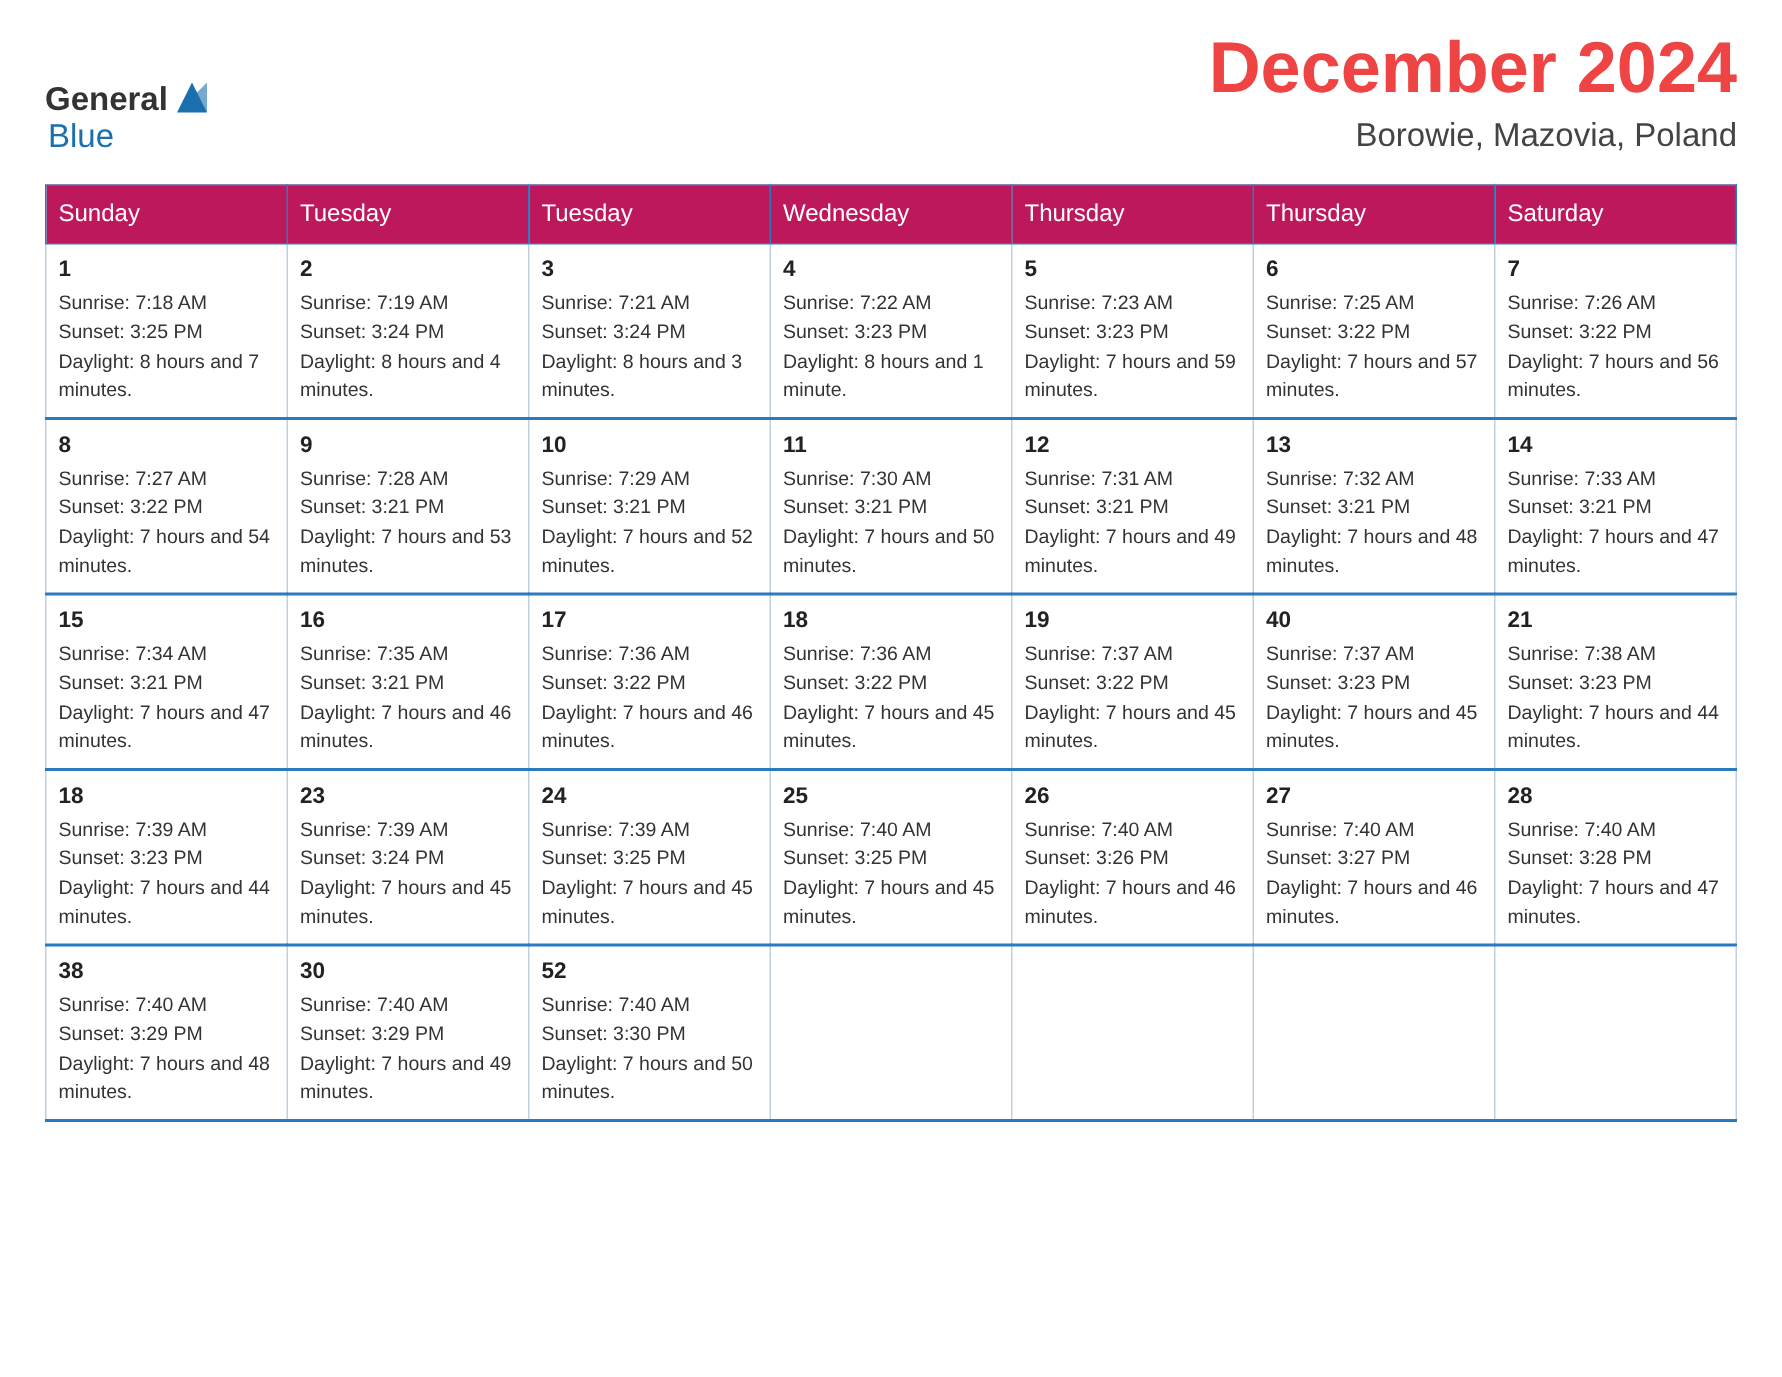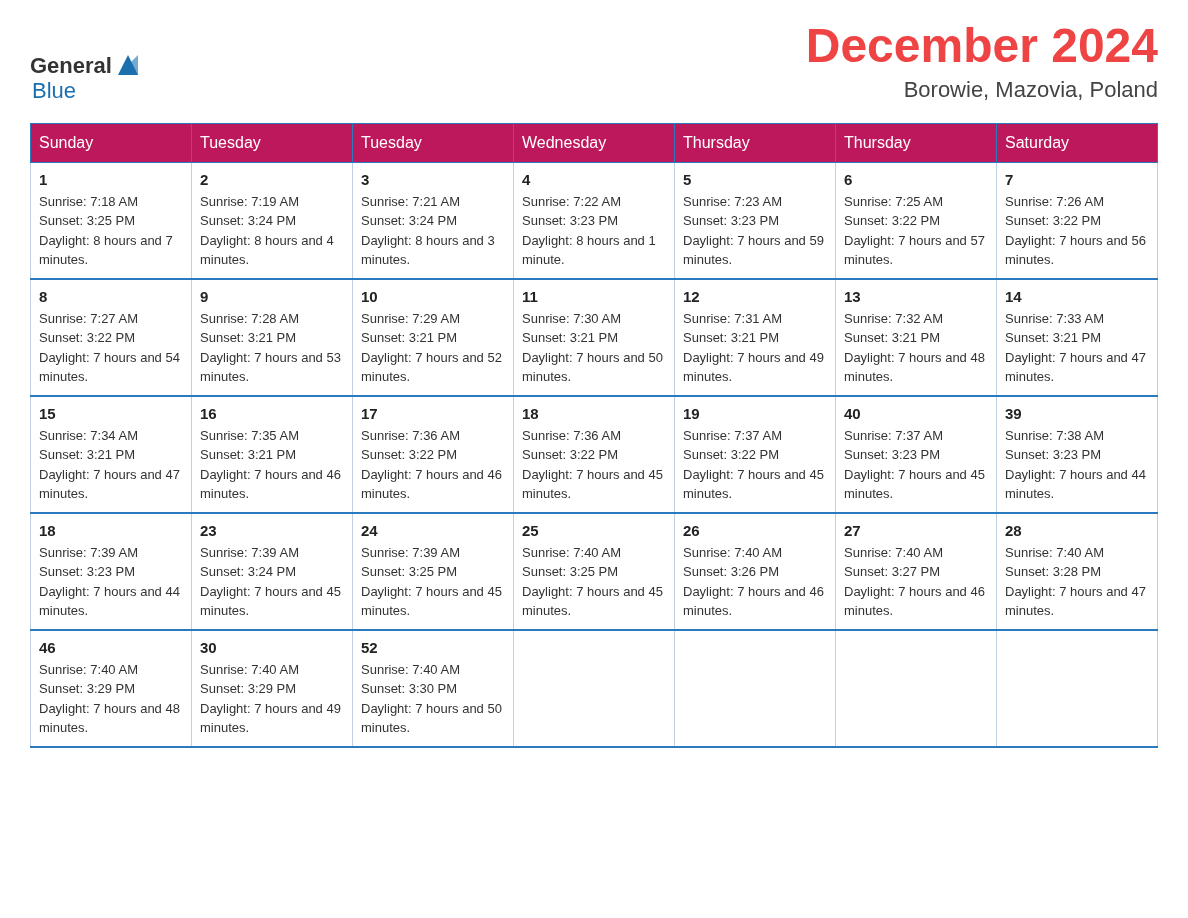--- a/index.html
+++ b/index.html
@@ -201,21 +201,21 @@
       </td>
         <td>
         <span class="day-num">19</span>
         <span class="day-info">Sunrise: 7:37 AM<br>Sunset: 3:22 PM<br>Daylight: 7 hours and 45 minutes.</span>
       </td>
         <td>
         <span class="day-num">40</span>
         <span class="day-info">Sunrise: 7:37 AM<br>Sunset: 3:23 PM<br>Daylight: 7 hours and 45 minutes.</span>
       </td>
         <td>
-        <span class="day-num">39</span>
+        <span class="day-num">21</span>
         <span class="day-info">Sunrise: 7:38 AM<br>Sunset: 3:23 PM<br>Daylight: 7 hours and 44 minutes.</span>
       </td>
       </tr>
       <tr>
         <td>
         <span class="day-num">18</span>
         <span class="day-info">Sunrise: 7:39 AM<br>Sunset: 3:23 PM<br>Daylight: 7 hours and 44 minutes.</span>
       </td>
         <td>
         <span class="day-num">23</span>
@@ -237,21 +237,21 @@
         <span class="day-num">27</span>
         <span class="day-info">Sunrise: 7:40 AM<br>Sunset: 3:27 PM<br>Daylight: 7 hours and 46 minutes.</span>
       </td>
         <td>
         <span class="day-num">28</span>
         <span class="day-info">Sunrise: 7:40 AM<br>Sunset: 3:28 PM<br>Daylight: 7 hours and 47 minutes.</span>
       </td>
       </tr>
       <tr>
         <td>
-        <span class="day-num">46</span>
+        <span class="day-num">38</span>
         <span class="day-info">Sunrise: 7:40 AM<br>Sunset: 3:29 PM<br>Daylight: 7 hours and 48 minutes.</span>
       </td>
         <td>
         <span class="day-num">30</span>
         <span class="day-info">Sunrise: 7:40 AM<br>Sunset: 3:29 PM<br>Daylight: 7 hours and 49 minutes.</span>
       </td>
         <td>
         <span class="day-num">52</span>
         <span class="day-info">Sunrise: 7:40 AM<br>Sunset: 3:30 PM<br>Daylight: 7 hours and 50 minutes.</span>
       </td>

